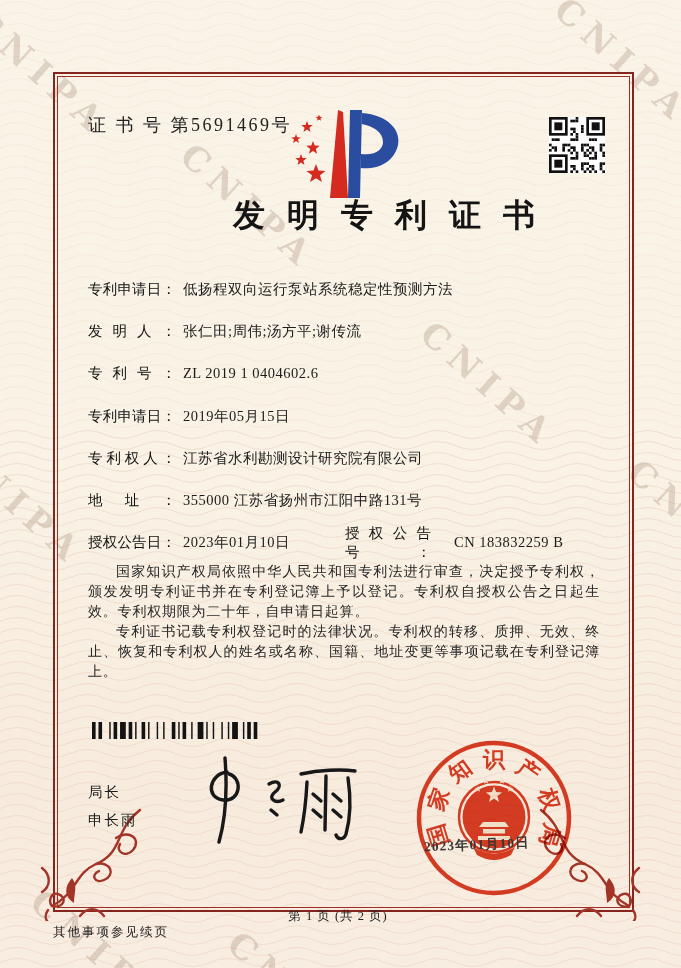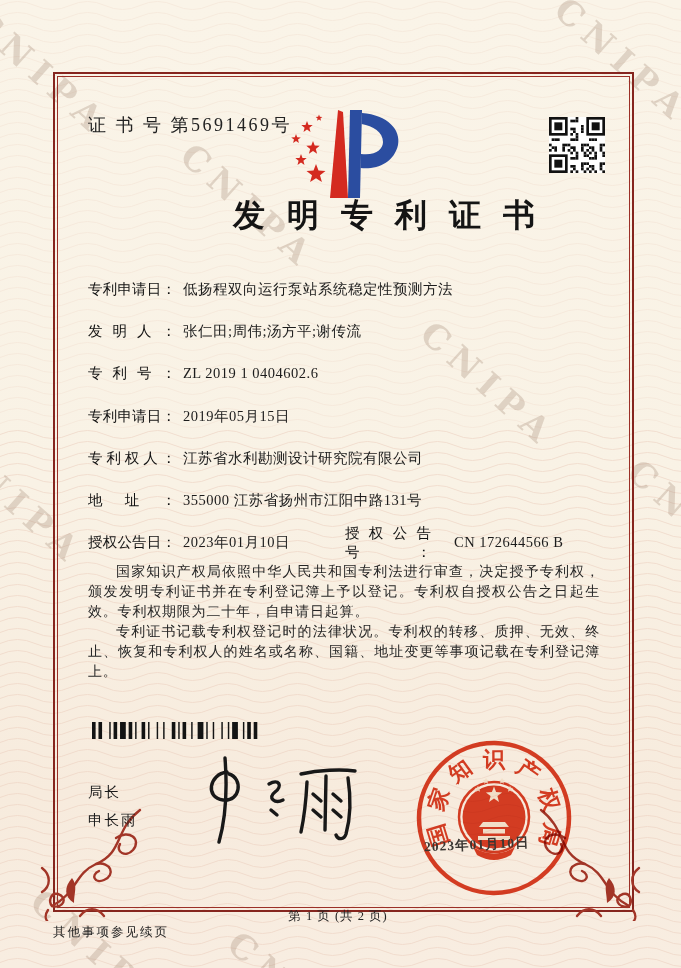--- a/index.html
+++ b/index.html
@@ -243,21 +243,21 @@
     </div>
     <div class="frow">
       <span class="f-label">地址：</span>
       <span class="f-value">355000 江苏省扬州市江阳中路131号</span>
     </div>
     <div class="frow">
       <span class="f-label">授权公告日：</span>
       <span class="f-value">2023年01月10日</span>
       <span class="field2">
         <span class="f-label">授权公告号：</span>
-        <span class="f-value">CN 172644566 B</span>
+        <span class="f-value">CN 183832259 B</span>
       </span>
     </div>
   </div>
 
   <div class="abs paras">
     <p>国家知识产权局依照中华人民共和国专利法进行审查，决定授予专利权，颁发发明专利证书并在专利登记簿上予以登记。专利权自授权公告之日起生效。专利权期限为二十年，自申请日起算。</p>
     <p>专利证书记载专利权登记时的法律状况。专利权的转移、质押、无效、终止、恢复和专利权人的姓名或名称、国籍、地址变更等事项记载在专利登记簿上。</p>
   </div>
 
   <svg class="abs bc" width="166" height="17">

